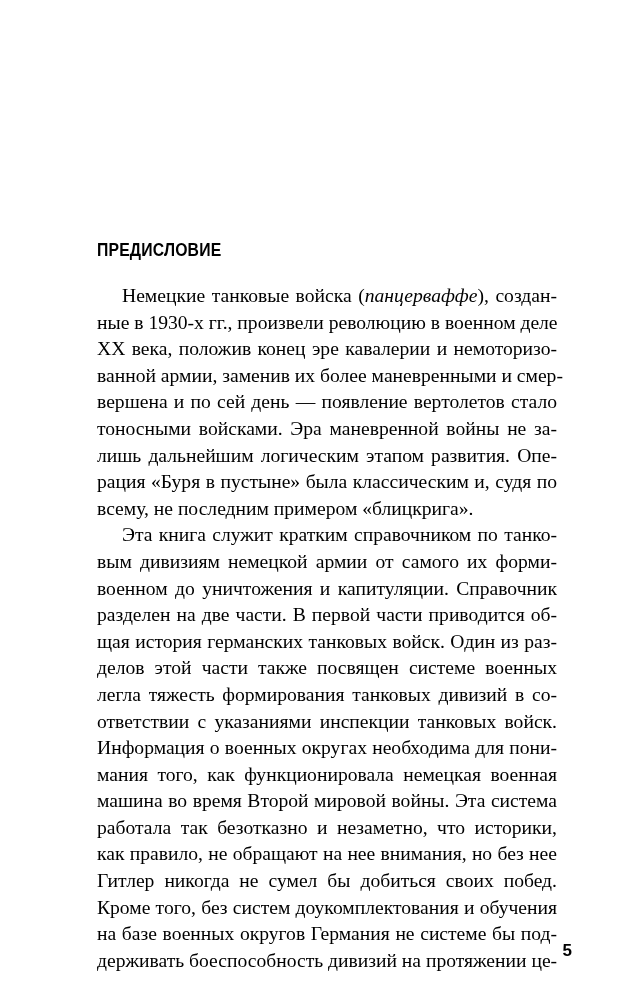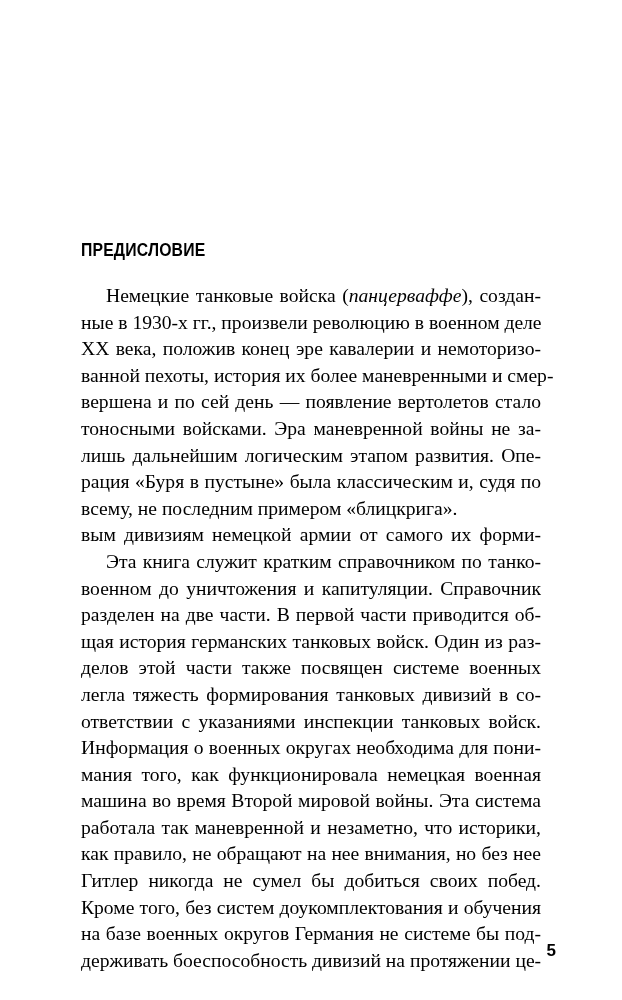--- a/index.html
+++ b/index.html
@@ -12,21 +12,21 @@
     height: 1000px;
     position: relative;
     overflow: hidden;
     font-family: "Liberation Serif", "DejaVu Serif", serif;
     color: #000000;
     -webkit-font-smoothing: antialiased;
   }
 
   .page {
     position: absolute;
-    left: 0;
+    left: 16px;
     top: 0;
     width: 494px;
     height: 1000px;
     background: #ffffff;
   }
 
   .chapter-heading {
     position: absolute;
     left: 81px;
     top: 228px;
@@ -95,41 +95,41 @@
 <div class="page">
 
   <h1 class="chapter-heading">ПРЕДИСЛОВИЕ</h1>
 
   <div class="body-text">
 
     <div class="paragraph">
       <span class="line indent"><span class="line-inner">Немецкие танковые войска (<span class="italic">панцерваффе</span>), создан-</span></span>
       <span class="line"><span class="line-inner">ные в 1930-х гг., произвели революцию в военном деле</span></span>
       <span class="line"><span class="line-inner">XX века, положив конец эре кавалерии и немоторизо-</span></span>
-      <span class="line"><span class="line-inner">ванной пехоты, история их более маневренными и смер-</span></span>
+      <span class="line"><span class="line-inner">ванной армии, заменив их более маневренными и смер-</span></span>
       <span class="line"><span class="line-inner">вершена и по сей день — появление вертолетов стало</span></span>
       <span class="line"><span class="line-inner">тоносными войсками. Эра маневренной войны не за-</span></span>
       <span class="line"><span class="line-inner">лишь дальнейшим логическим этапом развития. Опе-</span></span>
       <span class="line"><span class="line-inner">рация «Буря в пустыне» была классическим и, судя по</span></span>
       <span class="line last"><span class="line-inner">всему, не последним примером «блицкрига».</span></span>
     </div>
 
     <div class="paragraph">
+      <span class="line indent"><span class="line-inner">Эта книга служит кратким справочником по танко-</span></span>
       <span class="line"><span class="line-inner">вым дивизиям немецкой армии от самого их форми-</span></span>
-      <span class="line indent"><span class="line-inner">Эта книга служит кратким справочником по танко-</span></span>
       <span class="line"><span class="line-inner">военном до уничтожения и капитуляции. Справочник</span></span>
       <span class="line"><span class="line-inner">разделен на две части. В первой части приводится об-</span></span>
       <span class="line"><span class="line-inner">щая история германских танковых войск. Один из раз-</span></span>
       <span class="line"><span class="line-inner">делов этой части также посвящен системе военных</span></span>
       <span class="line"><span class="line-inner">легла тяжесть формирования танковых дивизий в со-</span></span>
       <span class="line"><span class="line-inner">ответствии с указаниями инспекции танковых войск.</span></span>
       <span class="line"><span class="line-inner">Информация о военных округах необходима для пони-</span></span>
       <span class="line"><span class="line-inner">мания того, как функционировала немецкая военная</span></span>
       <span class="line"><span class="line-inner">машина во время Второй мировой войны. Эта система</span></span>
-      <span class="line"><span class="line-inner">работала так маневренной и незаметно, что историки,</span></span>
+      <span class="line"><span class="line-inner">работала так безотказно и незаметно, что историки,</span></span>
       <span class="line"><span class="line-inner">как правило, не обращают на нее внимания, но без нее</span></span>
       <span class="line"><span class="line-inner">Гитлер никогда не сумел бы добиться своих побед.</span></span>
       <span class="line"><span class="line-inner">Кроме того, без систем доукомплектования и обучения</span></span>
       <span class="line"><span class="line-inner">на базе военных округов Германия не системе бы под-</span></span>
       <span class="line"><span class="line-inner">держивать боеспособность дивизий на протяжении це-</span></span>
 
     </div>
 
   </div>
 

